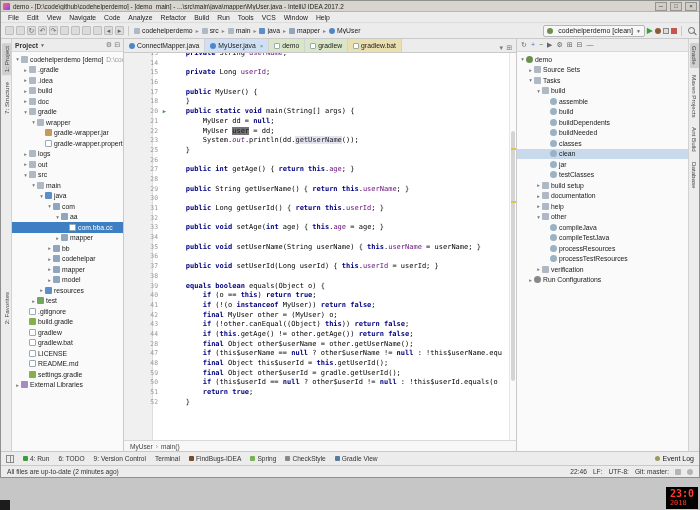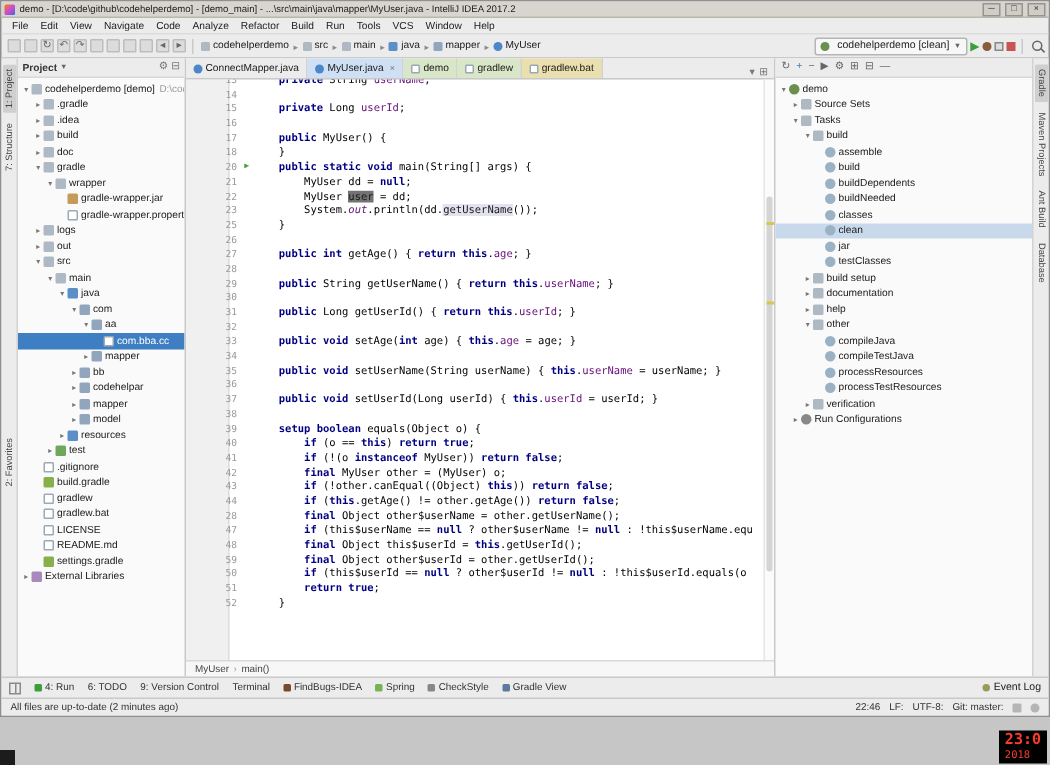--- a/index.html
+++ b/index.html
@@ -437,30 +437,30 @@
             <div class="cline"><span class="lnum">29</span><span class="lmark"></span><span class="ltext"><span class="tk-k">    public </span><span class="tk-p">String getUserName() { </span><span class="tk-k">return this</span><span class="tk-p">.</span><span class="tk-f">userName</span><span class="tk-p">; }</span></span></div>
             <div class="cline"><span class="lnum">30</span><span class="lmark"></span><span class="ltext"></span></div>
             <div class="cline"><span class="lnum">31</span><span class="lmark"></span><span class="ltext"><span class="tk-k">    public </span><span class="tk-p">Long getUserId() { </span><span class="tk-k">return this</span><span class="tk-p">.</span><span class="tk-f">userId</span><span class="tk-p">; }</span></span></div>
             <div class="cline"><span class="lnum">32</span><span class="lmark"></span><span class="ltext"></span></div>
             <div class="cline"><span class="lnum">33</span><span class="lmark"></span><span class="ltext"><span class="tk-k">    public void </span><span class="tk-p">setAge(</span><span class="tk-k">int </span><span class="tk-p">age) { </span><span class="tk-k">this</span><span class="tk-p">.</span><span class="tk-f">age</span><span class="tk-p"> = age; }</span></span></div>
             <div class="cline"><span class="lnum">34</span><span class="lmark"></span><span class="ltext"></span></div>
             <div class="cline"><span class="lnum">35</span><span class="lmark"></span><span class="ltext"><span class="tk-k">    public void </span><span class="tk-p">setUserName(String userName) { </span><span class="tk-k">this</span><span class="tk-p">.</span><span class="tk-f">userName</span><span class="tk-p"> = userName; }</span></span></div>
             <div class="cline"><span class="lnum">36</span><span class="lmark"></span><span class="ltext"></span></div>
             <div class="cline"><span class="lnum">37</span><span class="lmark"></span><span class="ltext"><span class="tk-k">    public void </span><span class="tk-p">setUserId(Long userId) { </span><span class="tk-k">this</span><span class="tk-p">.</span><span class="tk-f">userId</span><span class="tk-p"> = userId; }</span></span></div>
             <div class="cline"><span class="lnum">38</span><span class="lmark"></span><span class="ltext"></span></div>
-            <div class="cline"><span class="lnum">39</span><span class="lmark"></span><span class="ltext"><span class="tk-k">    setup boolean </span><span class="tk-p">equals(Object o) {</span></span></div>
+            <div class="cline"><span class="lnum">39</span><span class="lmark"></span><span class="ltext"><span class="tk-k">    equals boolean </span><span class="tk-p">equals(Object o) {</span></span></div>
             <div class="cline"><span class="lnum">40</span><span class="lmark"></span><span class="ltext"><span class="tk-k">        if </span><span class="tk-p">(o == </span><span class="tk-k">this</span><span class="tk-p">) </span><span class="tk-k">return true</span><span class="tk-p">;</span></span></div>
             <div class="cline"><span class="lnum">41</span><span class="lmark"></span><span class="ltext"><span class="tk-k">        if </span><span class="tk-p">(!(o </span><span class="tk-k">instanceof </span><span class="tk-p">MyUser)) </span><span class="tk-k">return false</span><span class="tk-p">;</span></span></div>
             <div class="cline"><span class="lnum">42</span><span class="lmark"></span><span class="ltext"><span class="tk-k">        final </span><span class="tk-p">MyUser other = (MyUser) o;</span></span></div>
             <div class="cline"><span class="lnum">43</span><span class="lmark"></span><span class="ltext"><span class="tk-k">        if </span><span class="tk-p">(!other.canEqual((Object) </span><span class="tk-k">this</span><span class="tk-p">)) </span><span class="tk-k">return false</span><span class="tk-p">;</span></span></div>
             <div class="cline"><span class="lnum">44</span><span class="lmark"></span><span class="ltext"><span class="tk-k">        if </span><span class="tk-p">(</span><span class="tk-k">this</span><span class="tk-p">.getAge() != other.getAge()) </span><span class="tk-k">return false</span><span class="tk-p">;</span></span></div>
             <div class="cline"><span class="lnum">28</span><span class="lmark"></span><span class="ltext"><span class="tk-k">        final </span><span class="tk-p">Object other$userName = other.getUserName();</span></span></div>
             <div class="cline"><span class="lnum">47</span><span class="lmark"></span><span class="ltext"><span class="tk-k">        if </span><span class="tk-p">(this$userName == </span><span class="tk-k">null </span><span class="tk-p">? other$userName != </span><span class="tk-k">null </span><span class="tk-p">: !this$userName.equ</span></span></div>
             <div class="cline"><span class="lnum">48</span><span class="lmark"></span><span class="ltext"><span class="tk-k">        final </span><span class="tk-p">Object this$userId = </span><span class="tk-k">this</span><span class="tk-p">.getUserId();</span></span></div>
-            <div class="cline"><span class="lnum">59</span><span class="lmark"></span><span class="ltext"><span class="tk-k">        final </span><span class="tk-p">Object other$userId = other.getUserId();</span></span></div>
+            <div class="cline"><span class="lnum">59</span><span class="lmark"></span><span class="ltext"><span class="tk-k">        final </span><span class="tk-p">Object other$userId = gradle.getUserId();</span></span></div>
             <div class="cline"><span class="lnum">50</span><span class="lmark"></span><span class="ltext"><span class="tk-k">        if </span><span class="tk-p">(this$userId == </span><span class="tk-k">null </span><span class="tk-p">? other$userId != </span><span class="tk-k">null </span><span class="tk-p">: !this$userId.equals(o</span></span></div>
             <div class="cline"><span class="lnum">51</span><span class="lmark"></span><span class="ltext"><span class="tk-k">        return true</span><span class="tk-p">;</span></span></div>
             <div class="cline"><span class="lnum">52</span><span class="lmark"></span><span class="ltext"><span class="tk-p">    }</span></span></div>
           </div>
         <div class="edscroll">
           <div class="edthumb"></div>
           <div class="edmark" style="top:95px"></div>
           <div class="edmark" style="top:148px"></div>
         </div>
       </div>

